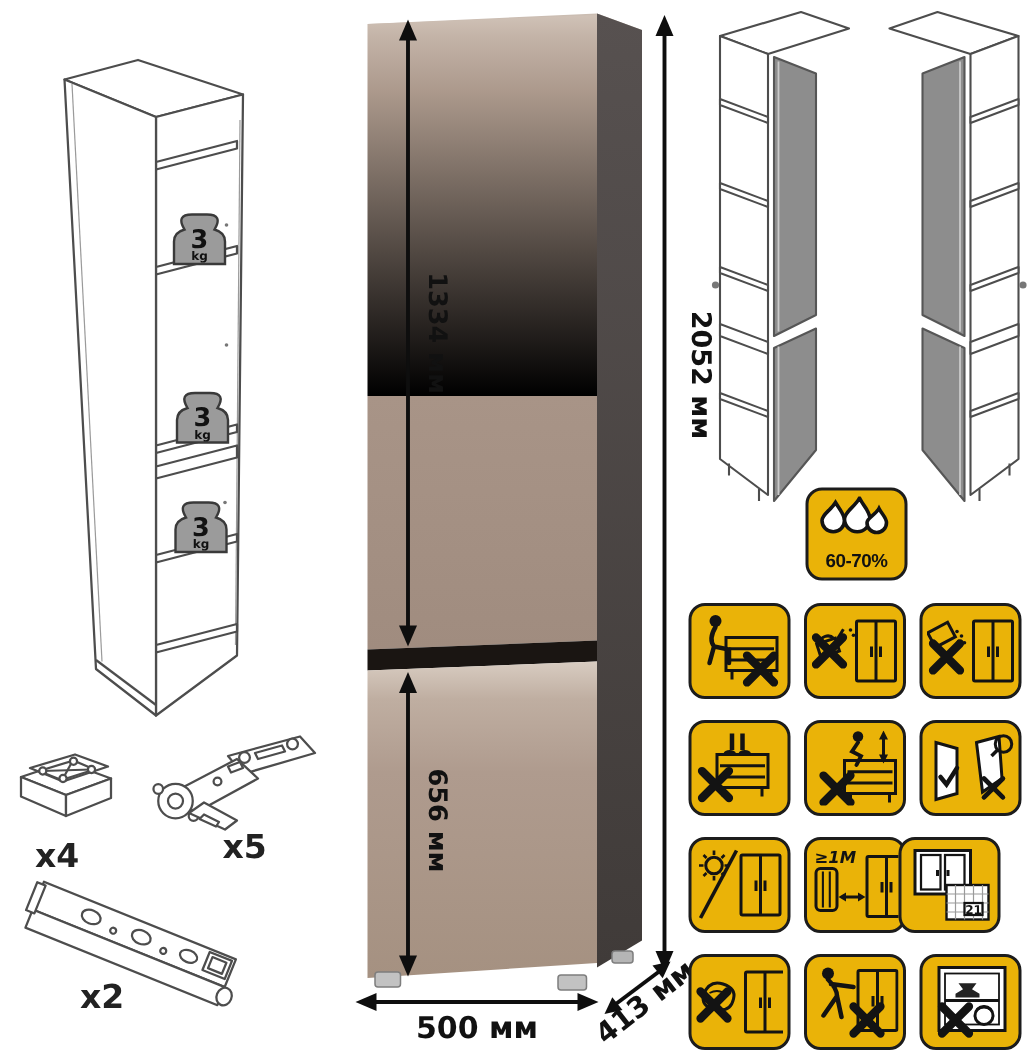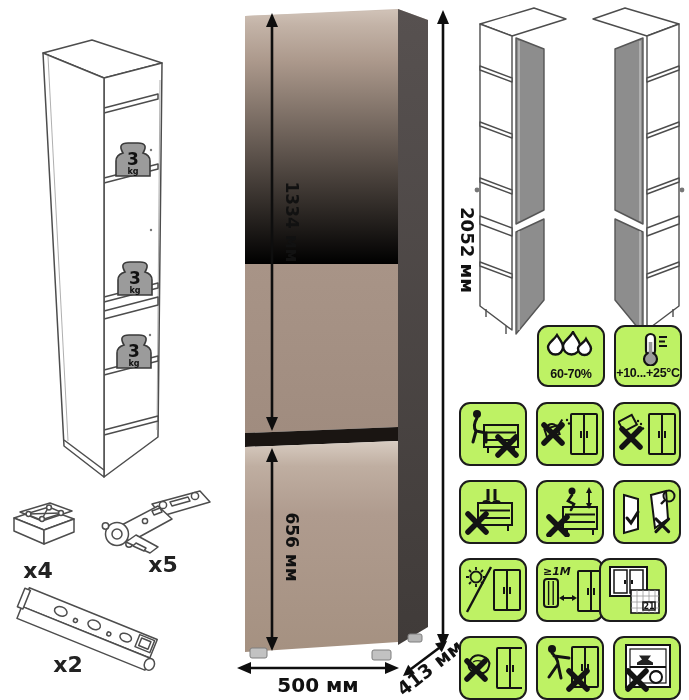--- a/index.html
+++ b/index.html
@@ -2,21 +2,21 @@
 <html><head>
 <meta charset="utf-8">
 <style>
   html,body{margin:0;padding:0;background:#fff;}
   .stage{position:relative;width:689px;height:700px;background:#ffffff;overflow:hidden;
          font-family:"Liberation Sans","DejaVu Sans",sans-serif;}
   svg{display:block;}
   svg text{font-family:"DejaVu Sans","Liberation Sans",sans-serif;}
   .bg{position:absolute;left:0;top:0;}
   .ibox{position:absolute;width:68px;height:64px;border:2.5px solid #1c1c1c;border-radius:11px;
-        background:#bef264;box-sizing:border-box;display:flex;flex-direction:column;
+        background:#eab308;box-sizing:border-box;display:flex;flex-direction:column;
         align-items:center;justify-content:center;overflow:hidden;}
   .ibox.climate{height:62px;}
   .clabel{font-size:12.5px;font-weight:bold;color:#111;line-height:1;margin-top:1px;
           white-space:nowrap;letter-spacing:-0.3px;}
 </style>
 </head>
 <body>
 
 <div class="stage">
 
@@ -202,31 +202,20 @@
   <svg width="56" height="36" viewBox="0 0 56 36">
     <g fill="#ffffff" stroke="#131313" stroke-width="2.4">
       <path d="M18,4 C21,9 24,12 24,16 A7.5,7.5 0 1 1 9,16 C9,12 15,9 18,4 Z" transform="translate(-4,0)"></path>
       <path d="M30,1 C33,7 37,10 37,15 A8.5,8.5 0 1 1 20,15 C20,10 27,7 30,1 Z"></path>
       <path d="M43,8 C45,12 48,14 48,17.5 A6.5,6.5 0 1 1 35,17.5 C35,14 41,12 43,8 Z"></path>
     </g>
   </svg>
   <div class="clabel">60-70%</div>
 </div>
 
-<div class="ibox climate" style="left:614px;top:325px;">
-  <svg width="56" height="34" viewBox="0 0 56 34">
-    <rect x="26" y="2" width="9" height="21" rx="4.5" fill="#fff" stroke="#131313" stroke-width="2.2"></rect>
-    <circle cx="30.5" cy="27" r="6.5" fill="#9a9a9a" stroke="#131313" stroke-width="2.2"></circle>
-    <rect x="28.7" y="10" width="3.6" height="14" fill="#9a9a9a"></rect>
-    <line x1="39" y1="5" x2="47" y2="5" stroke="#131313" stroke-width="1.8"></line>
-    <line x1="39" y1="9.5" x2="45" y2="9.5" stroke="#131313" stroke-width="1.8"></line>
-    <line x1="39" y1="14" x2="47" y2="14" stroke="#131313" stroke-width="1.8"></line>
-  </svg>
-  <div class="clabel">+10...+25°C</div>
-</div>
 
 <div class="ibox" style="left:459px;top:402px;">
   <svg width="58" height="50" viewBox="0 0 58 50">
     <use href="#drs" transform="translate(20,16)"></use>
     <circle cx="13" cy="5" r="4" fill="#131313"></circle>
     <path d="M13,9 C10,14 9,18 12,22 L22,24 L22,33 M12,22 L9,33" fill="none" stroke="#131313" stroke-width="3" stroke-linecap="round"></path>
     <use href="#xbig" stroke="#131313" stroke-width="5.5" stroke-linecap="round" transform="translate(34,28)"></use>
   </svg>
 </div>
 <div class="ibox" style="left:536px;top:402px;">

